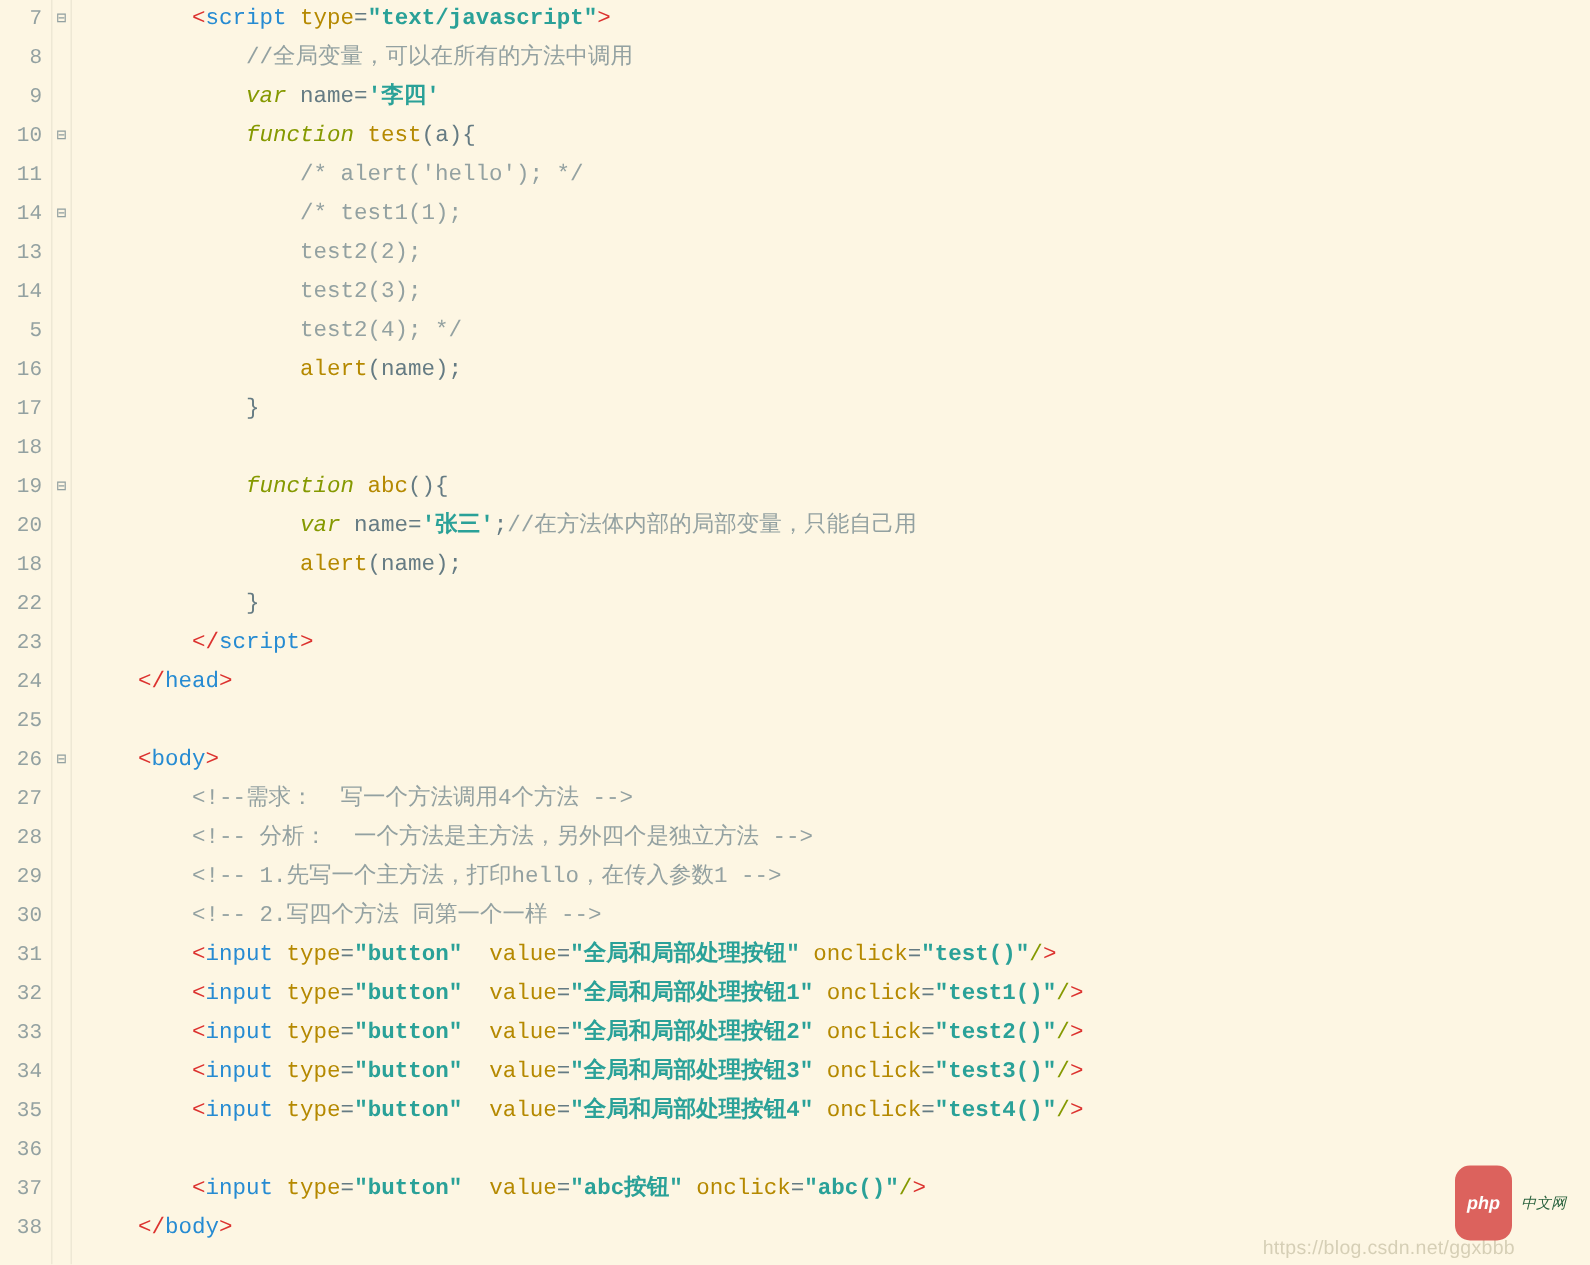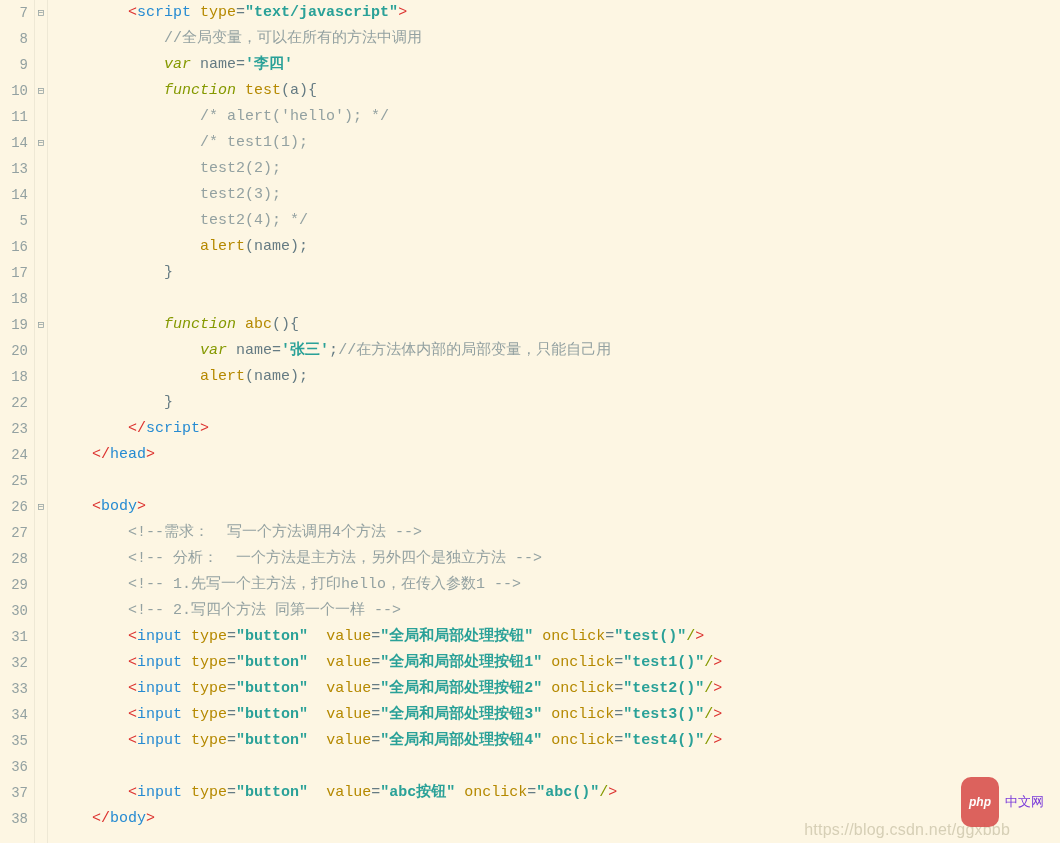--- a/index.html
+++ b/index.html
@@ -66,22 +66,22 @@
 .wm-badge {
   background: #d9534f;
   color: #fff;
   font-style: italic;
   font-weight: bold;
   font-family: Arial, sans-serif;
   padding: 18px 8px;
   border-radius: 10px;
   font-size: 12px;
 }
-.wm-text { color: #6d28d9; font-size: 13px; font-family: Arial, sans-serif; }
-.wm-url { position:absolute; right:50px; bottom:4px; color:#d6cfb6; font-size:16px; font-family: Arial, sans-serif; letter-spacing:0.2px; }
+.wm-text { color: #14532d; font-size: 10px; font-family: Arial, sans-serif; font-style: italic; }
+.wm-url { position:absolute; right:50px; bottom:4px; color:#d6cfb6; font-size:13px; font-family: Arial, sans-serif; letter-spacing:0.2px; }
 </style>
 </head>
 <body>
 
 <div class="gutter">
     <div class="ln">7</div>
     <div class="ln">8</div>
     <div class="ln">9</div>
     <div class="ln">10</div>
     <div class="ln">11</div>

